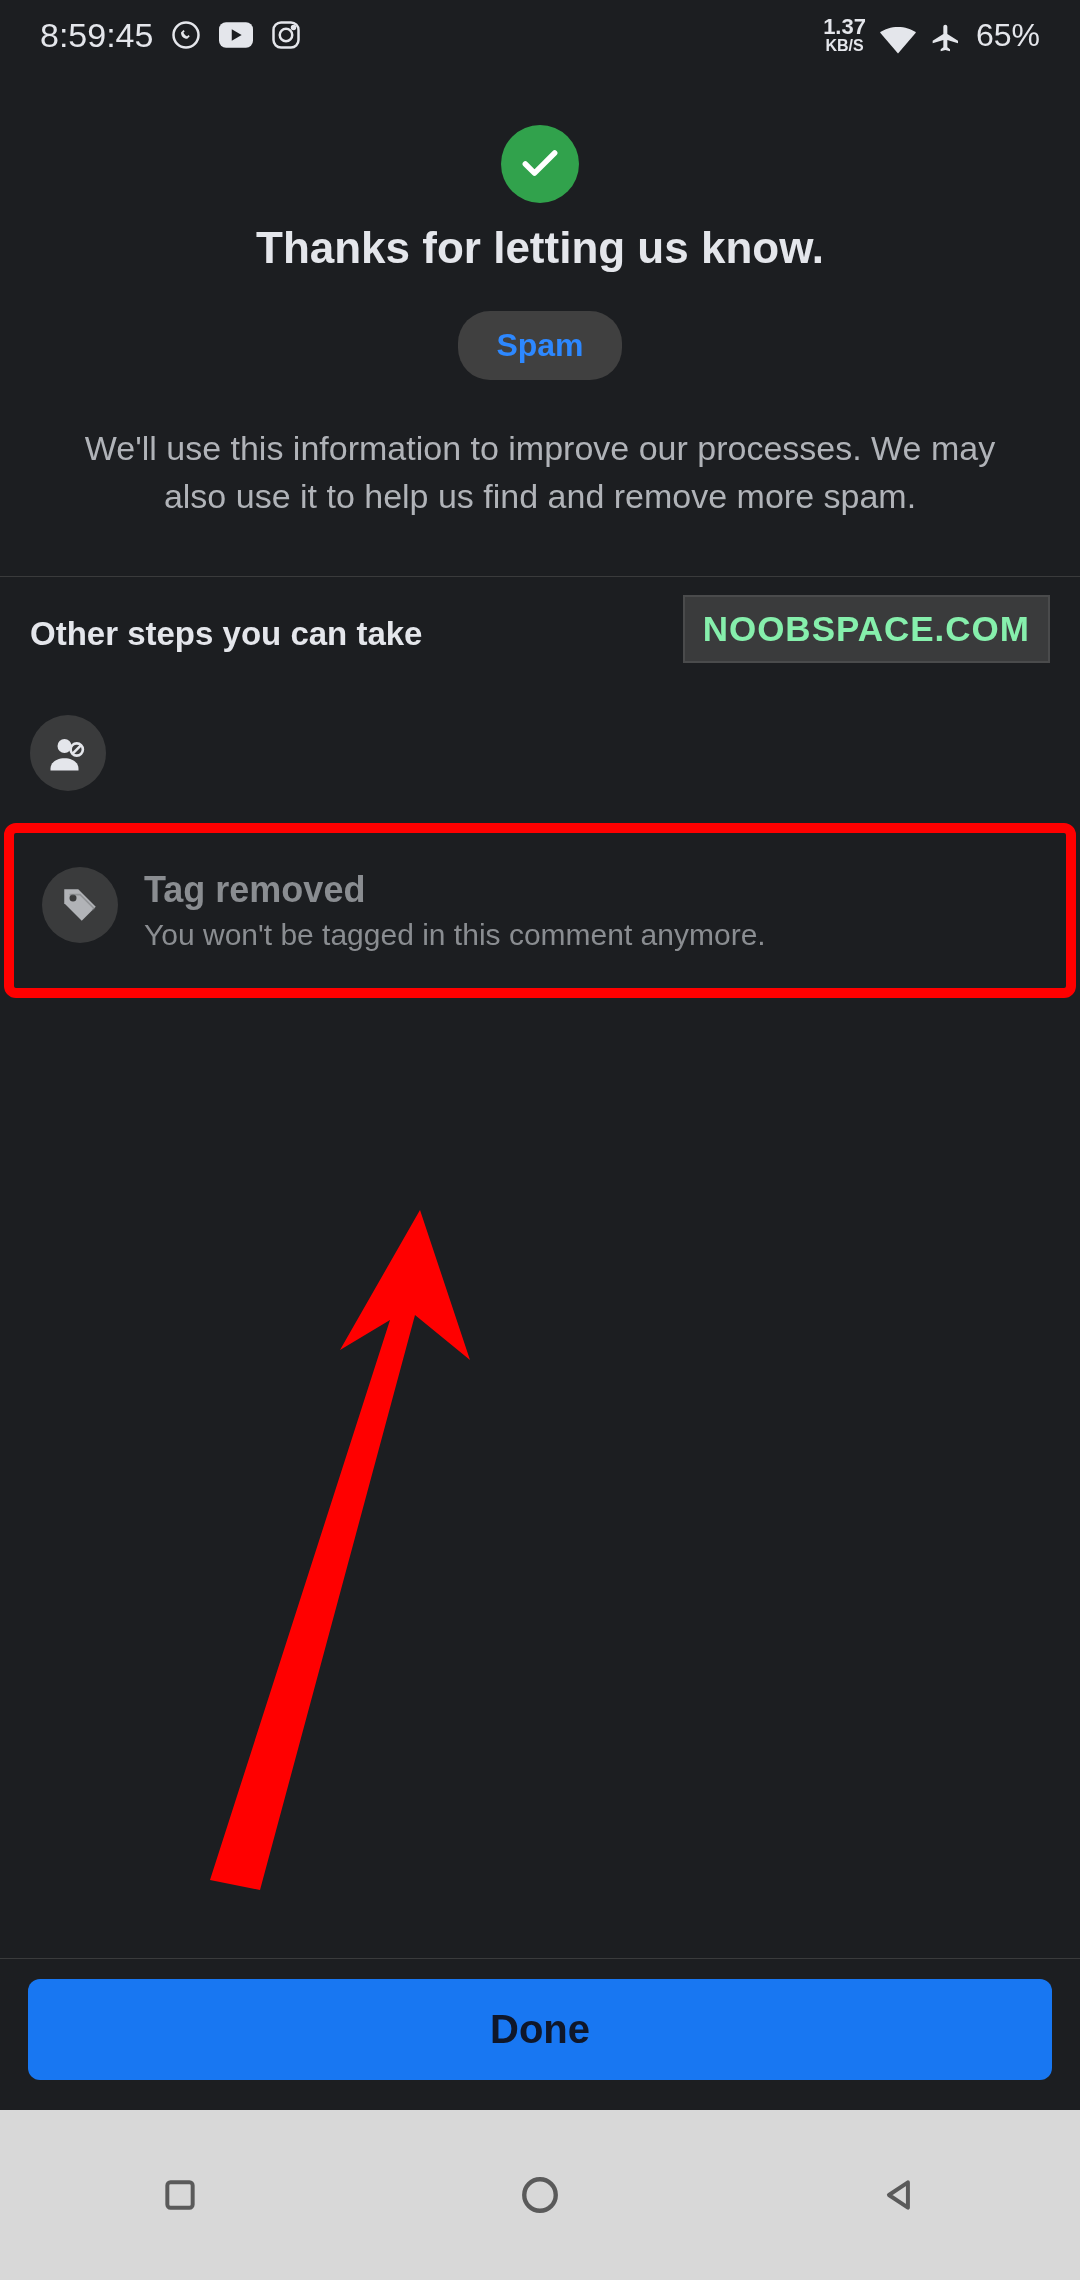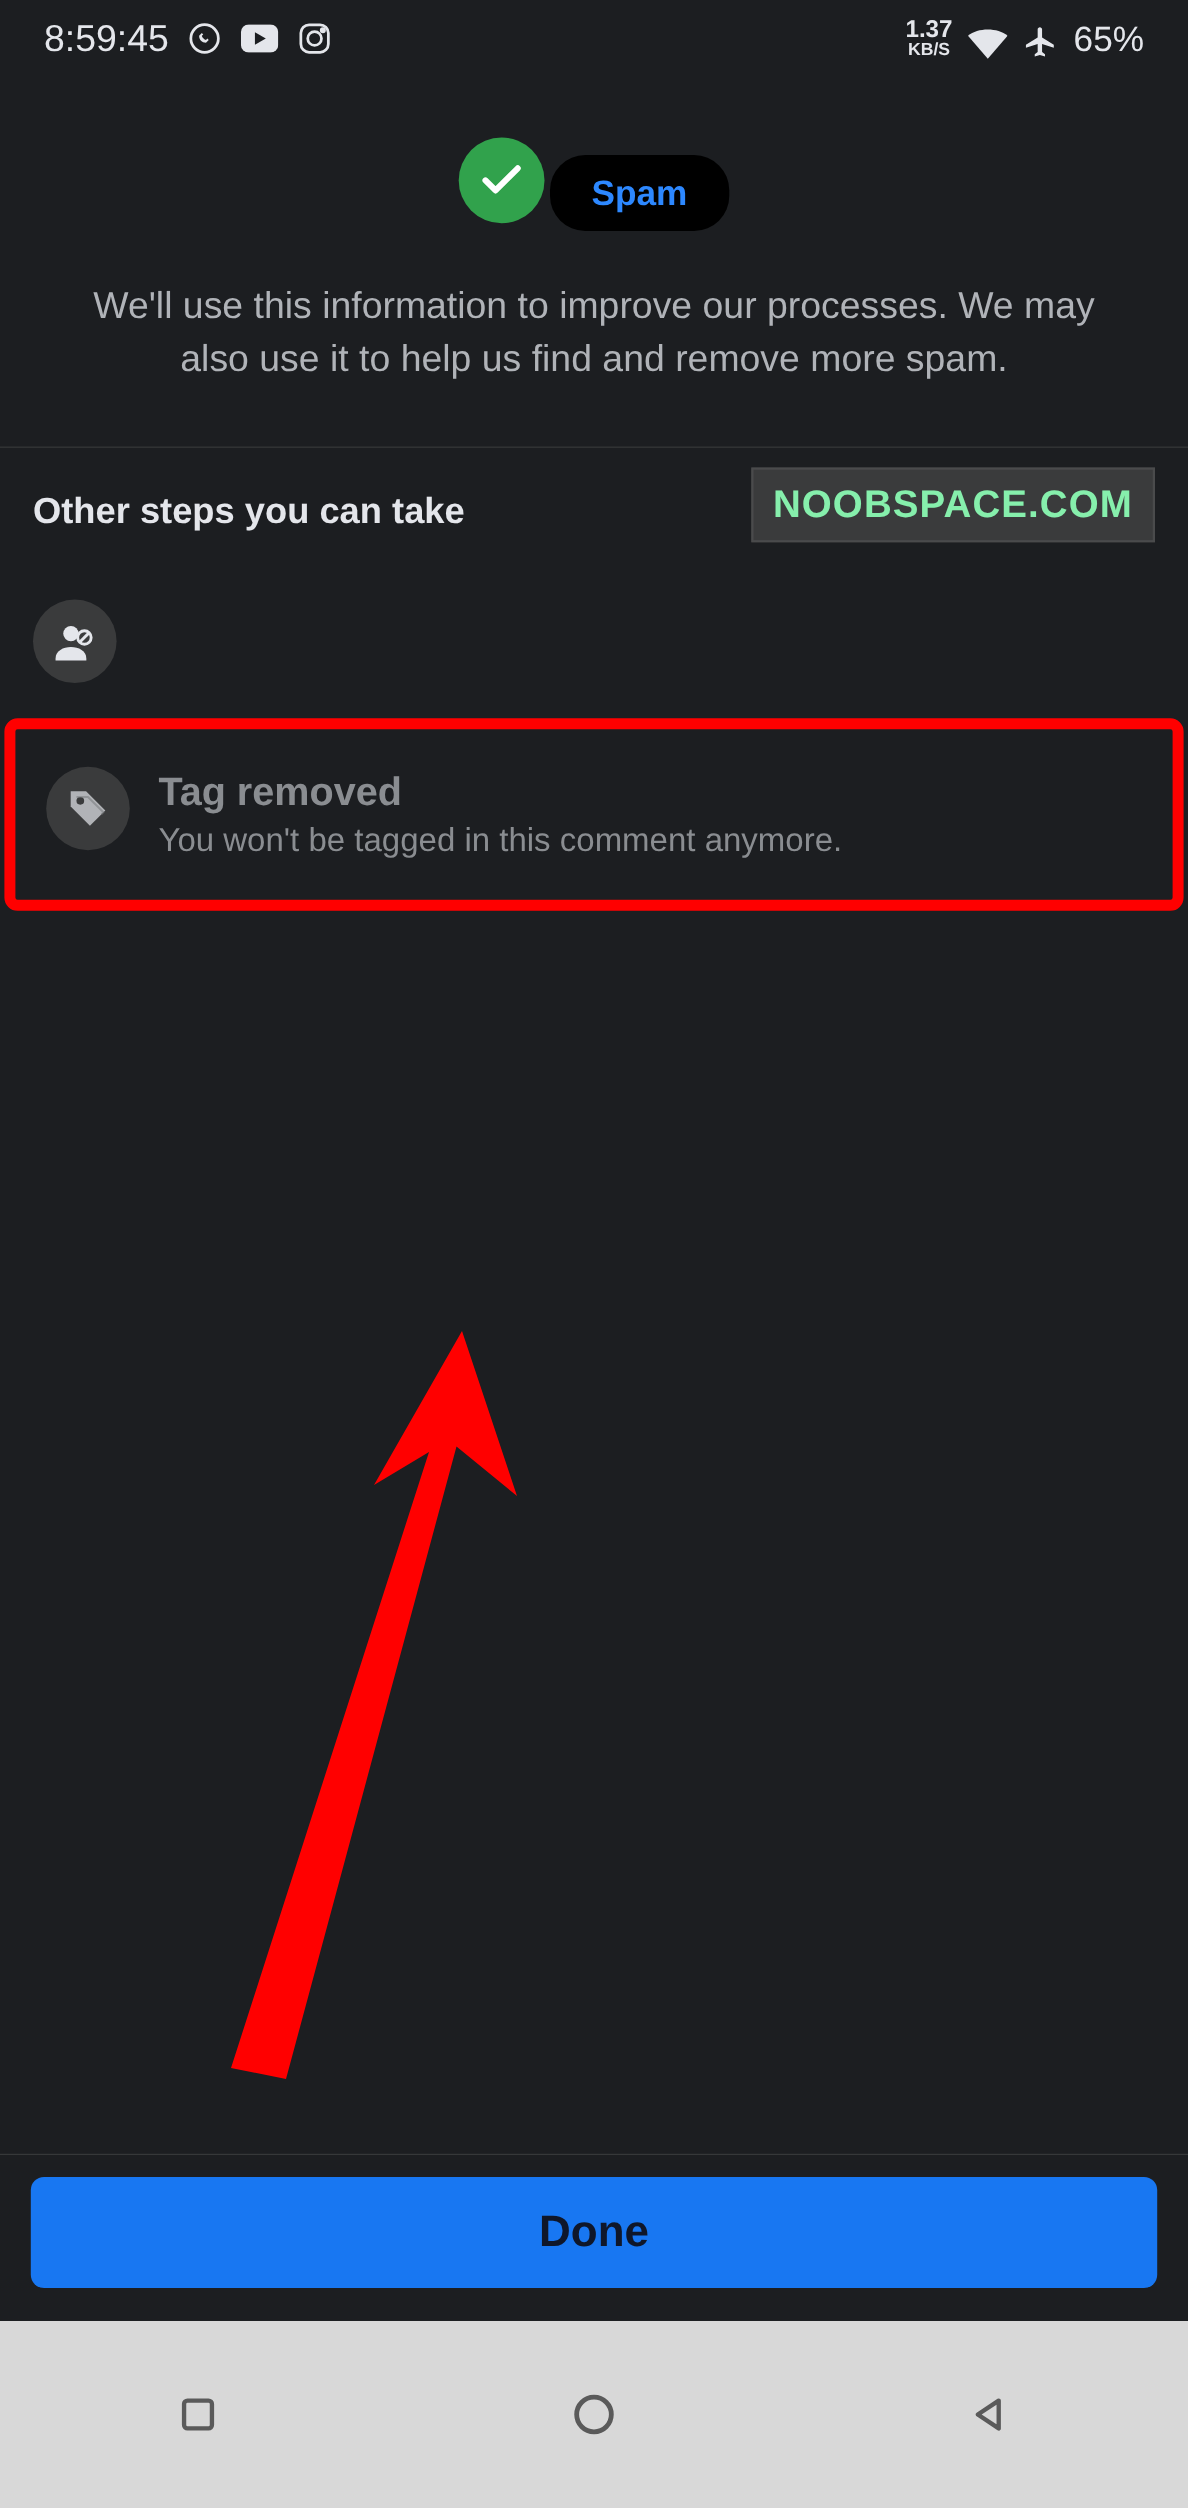--- a/index.html
+++ b/index.html
@@ -85,21 +85,21 @@
     
     .thanks-title {
       font-size: 44px;
       font-weight: 700;
       color: #e4e6eb;
       margin-bottom: 38px;
     }
     
     .spam-chip {
       display: inline-block;
-      background: #000000;
+      background: #404040;
       color: #2d88ff;
       font-size: 32px;
       font-weight: 600;
       padding: 16px 38px;
       border-radius: 32px;
       margin-bottom: 44px;
     }
     
     .info-text {
       font-size: 34px;
@@ -286,20 +286,21 @@
     <span class="battery-pct">65%</span>
   </div>
 </div>
 
 <div class="header-section">
   <div class="check-circle">
     <svg width="44" height="44" viewBox="0 0 24 24" fill="none" stroke="#ffffff" stroke-width="3" stroke-linecap="round" stroke-linejoin="round">
         <polyline points="20 6 9 17 4 12"></polyline>
       </svg>
   </div>
+  <h1 class="thanks-title">Thanks for letting us know.</h1>
   <div class="spam-chip">Spam</div>
   <p class="info-text">We'll use this information to improve our processes. We may also use it to help us find and remove more spam.</p>
 </div>
 
 <div class="steps-section">
   <h2 class="steps-title">Other steps you can take</h2>
   <div class="watermark">NOOBSPACE.COM</div>
 
   <div class="action-item">
     <div class="action-icon">

